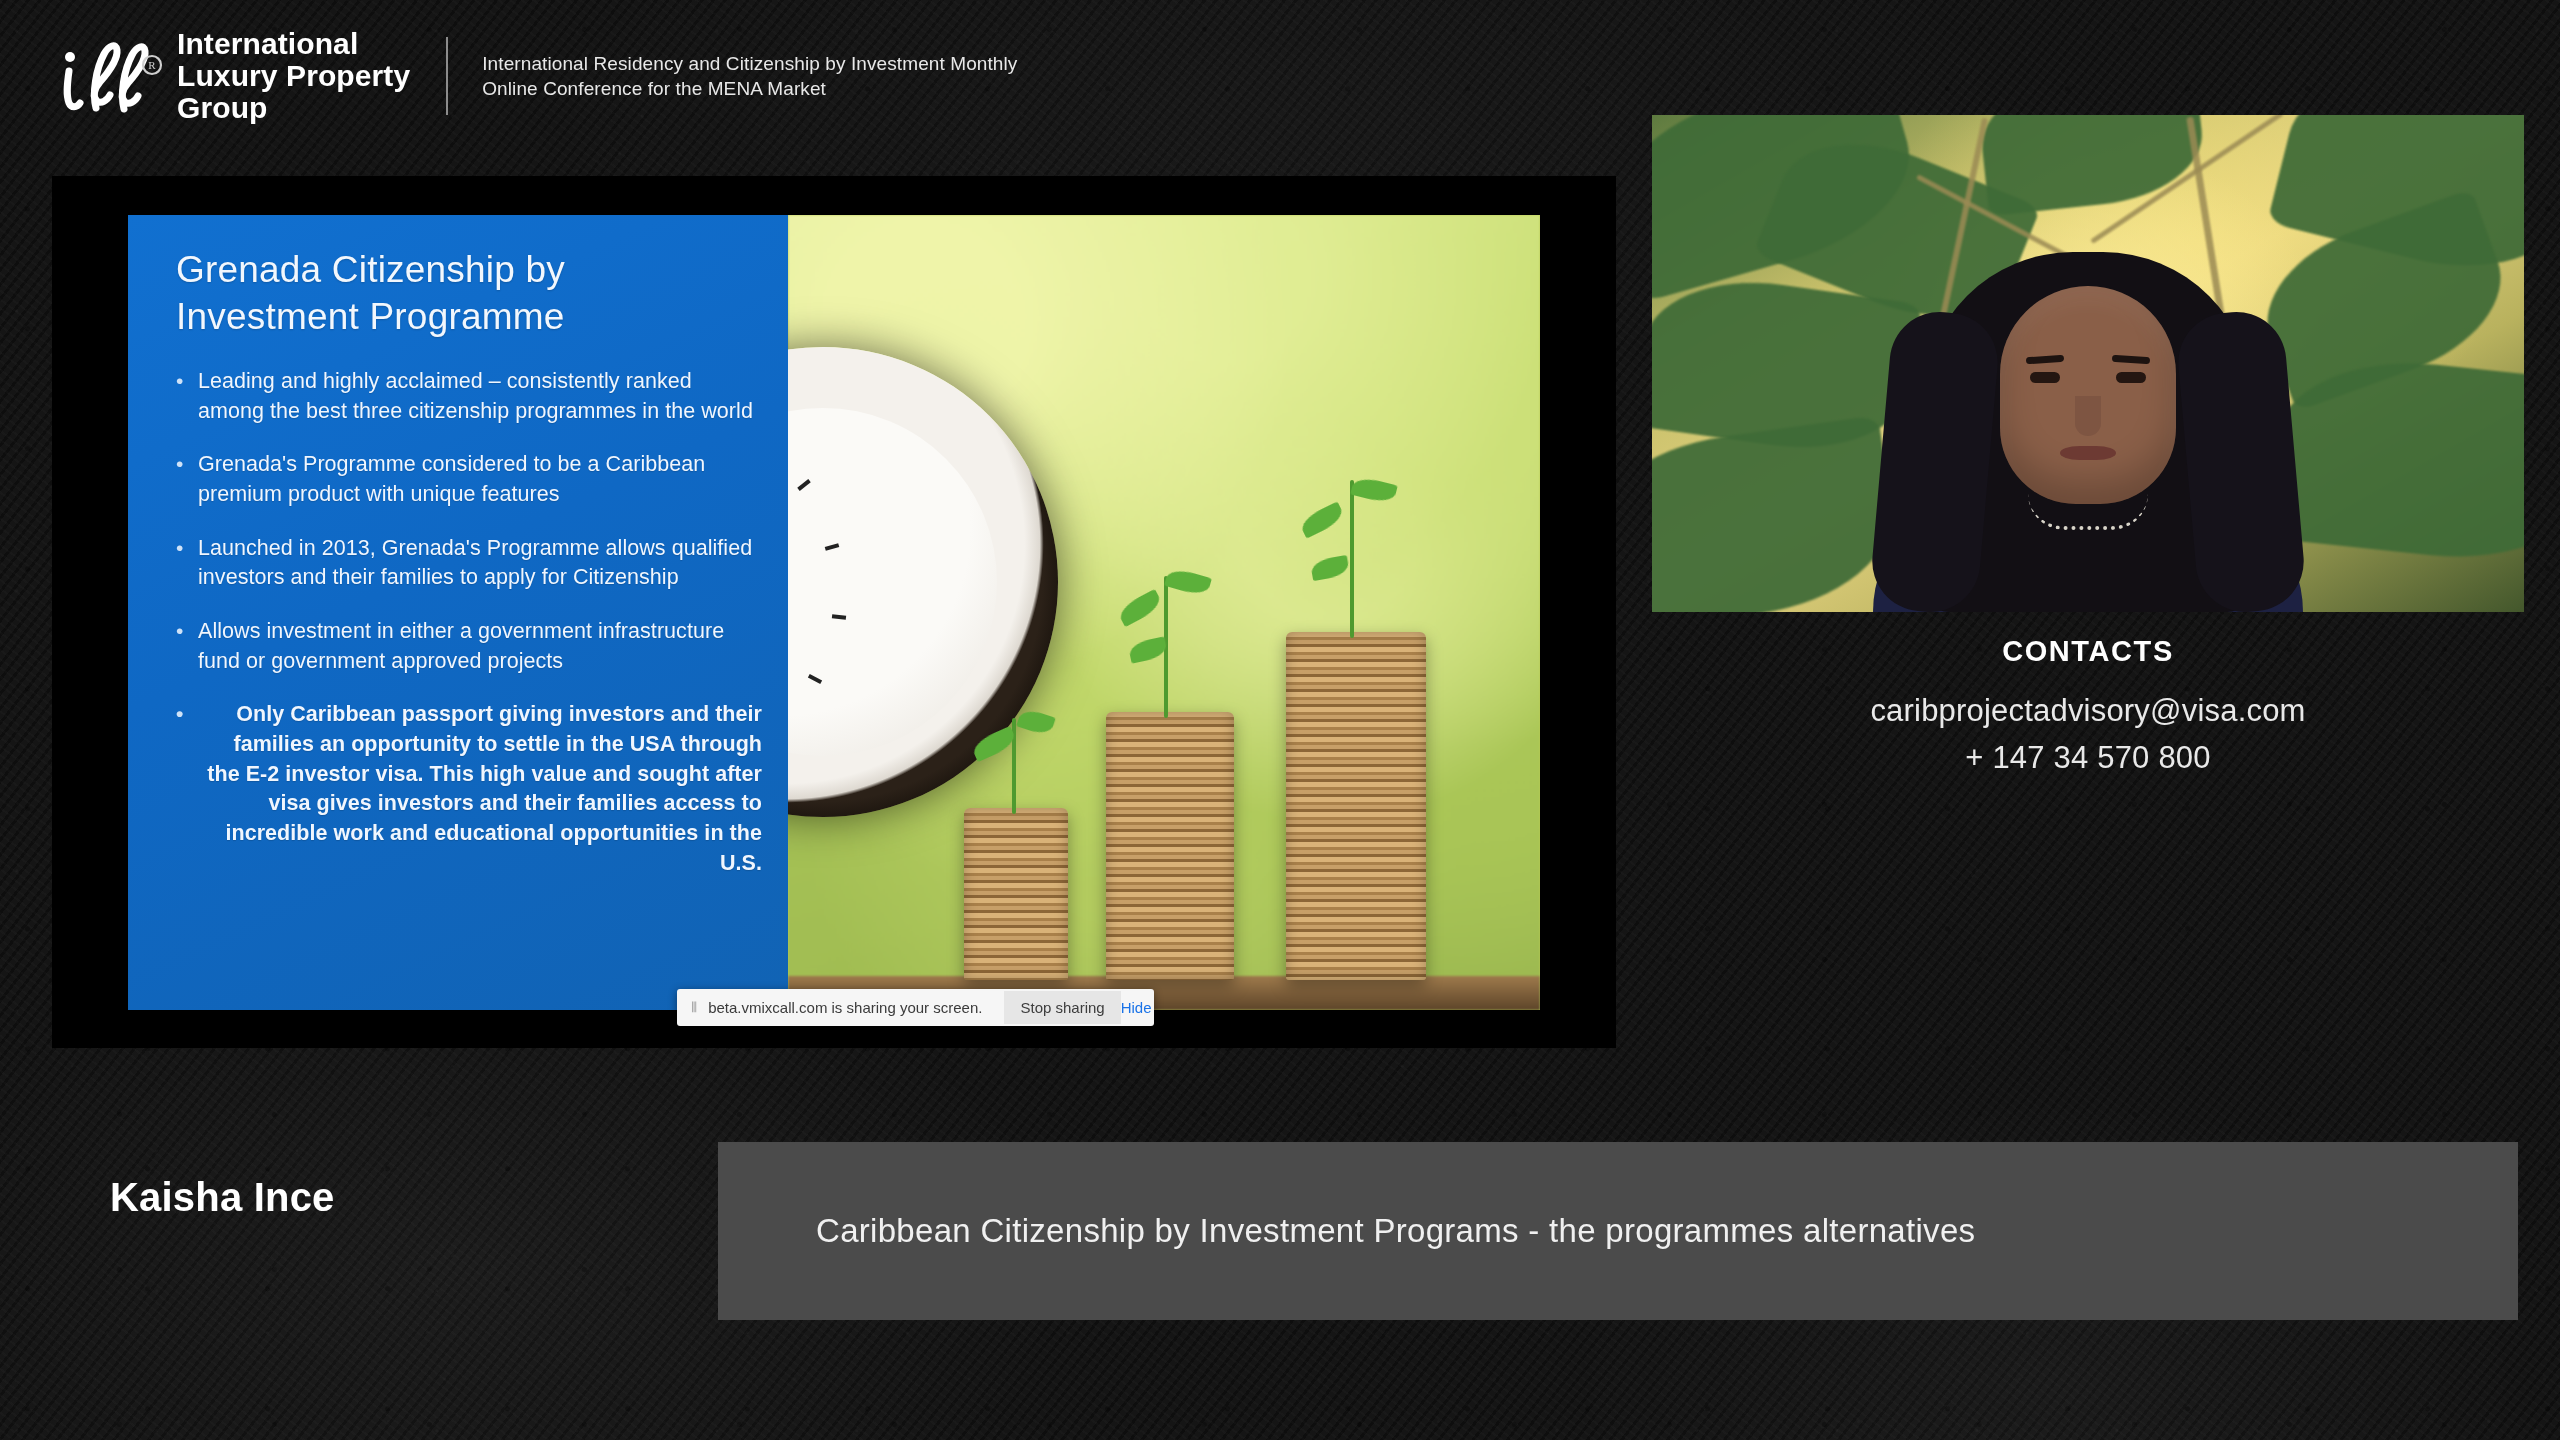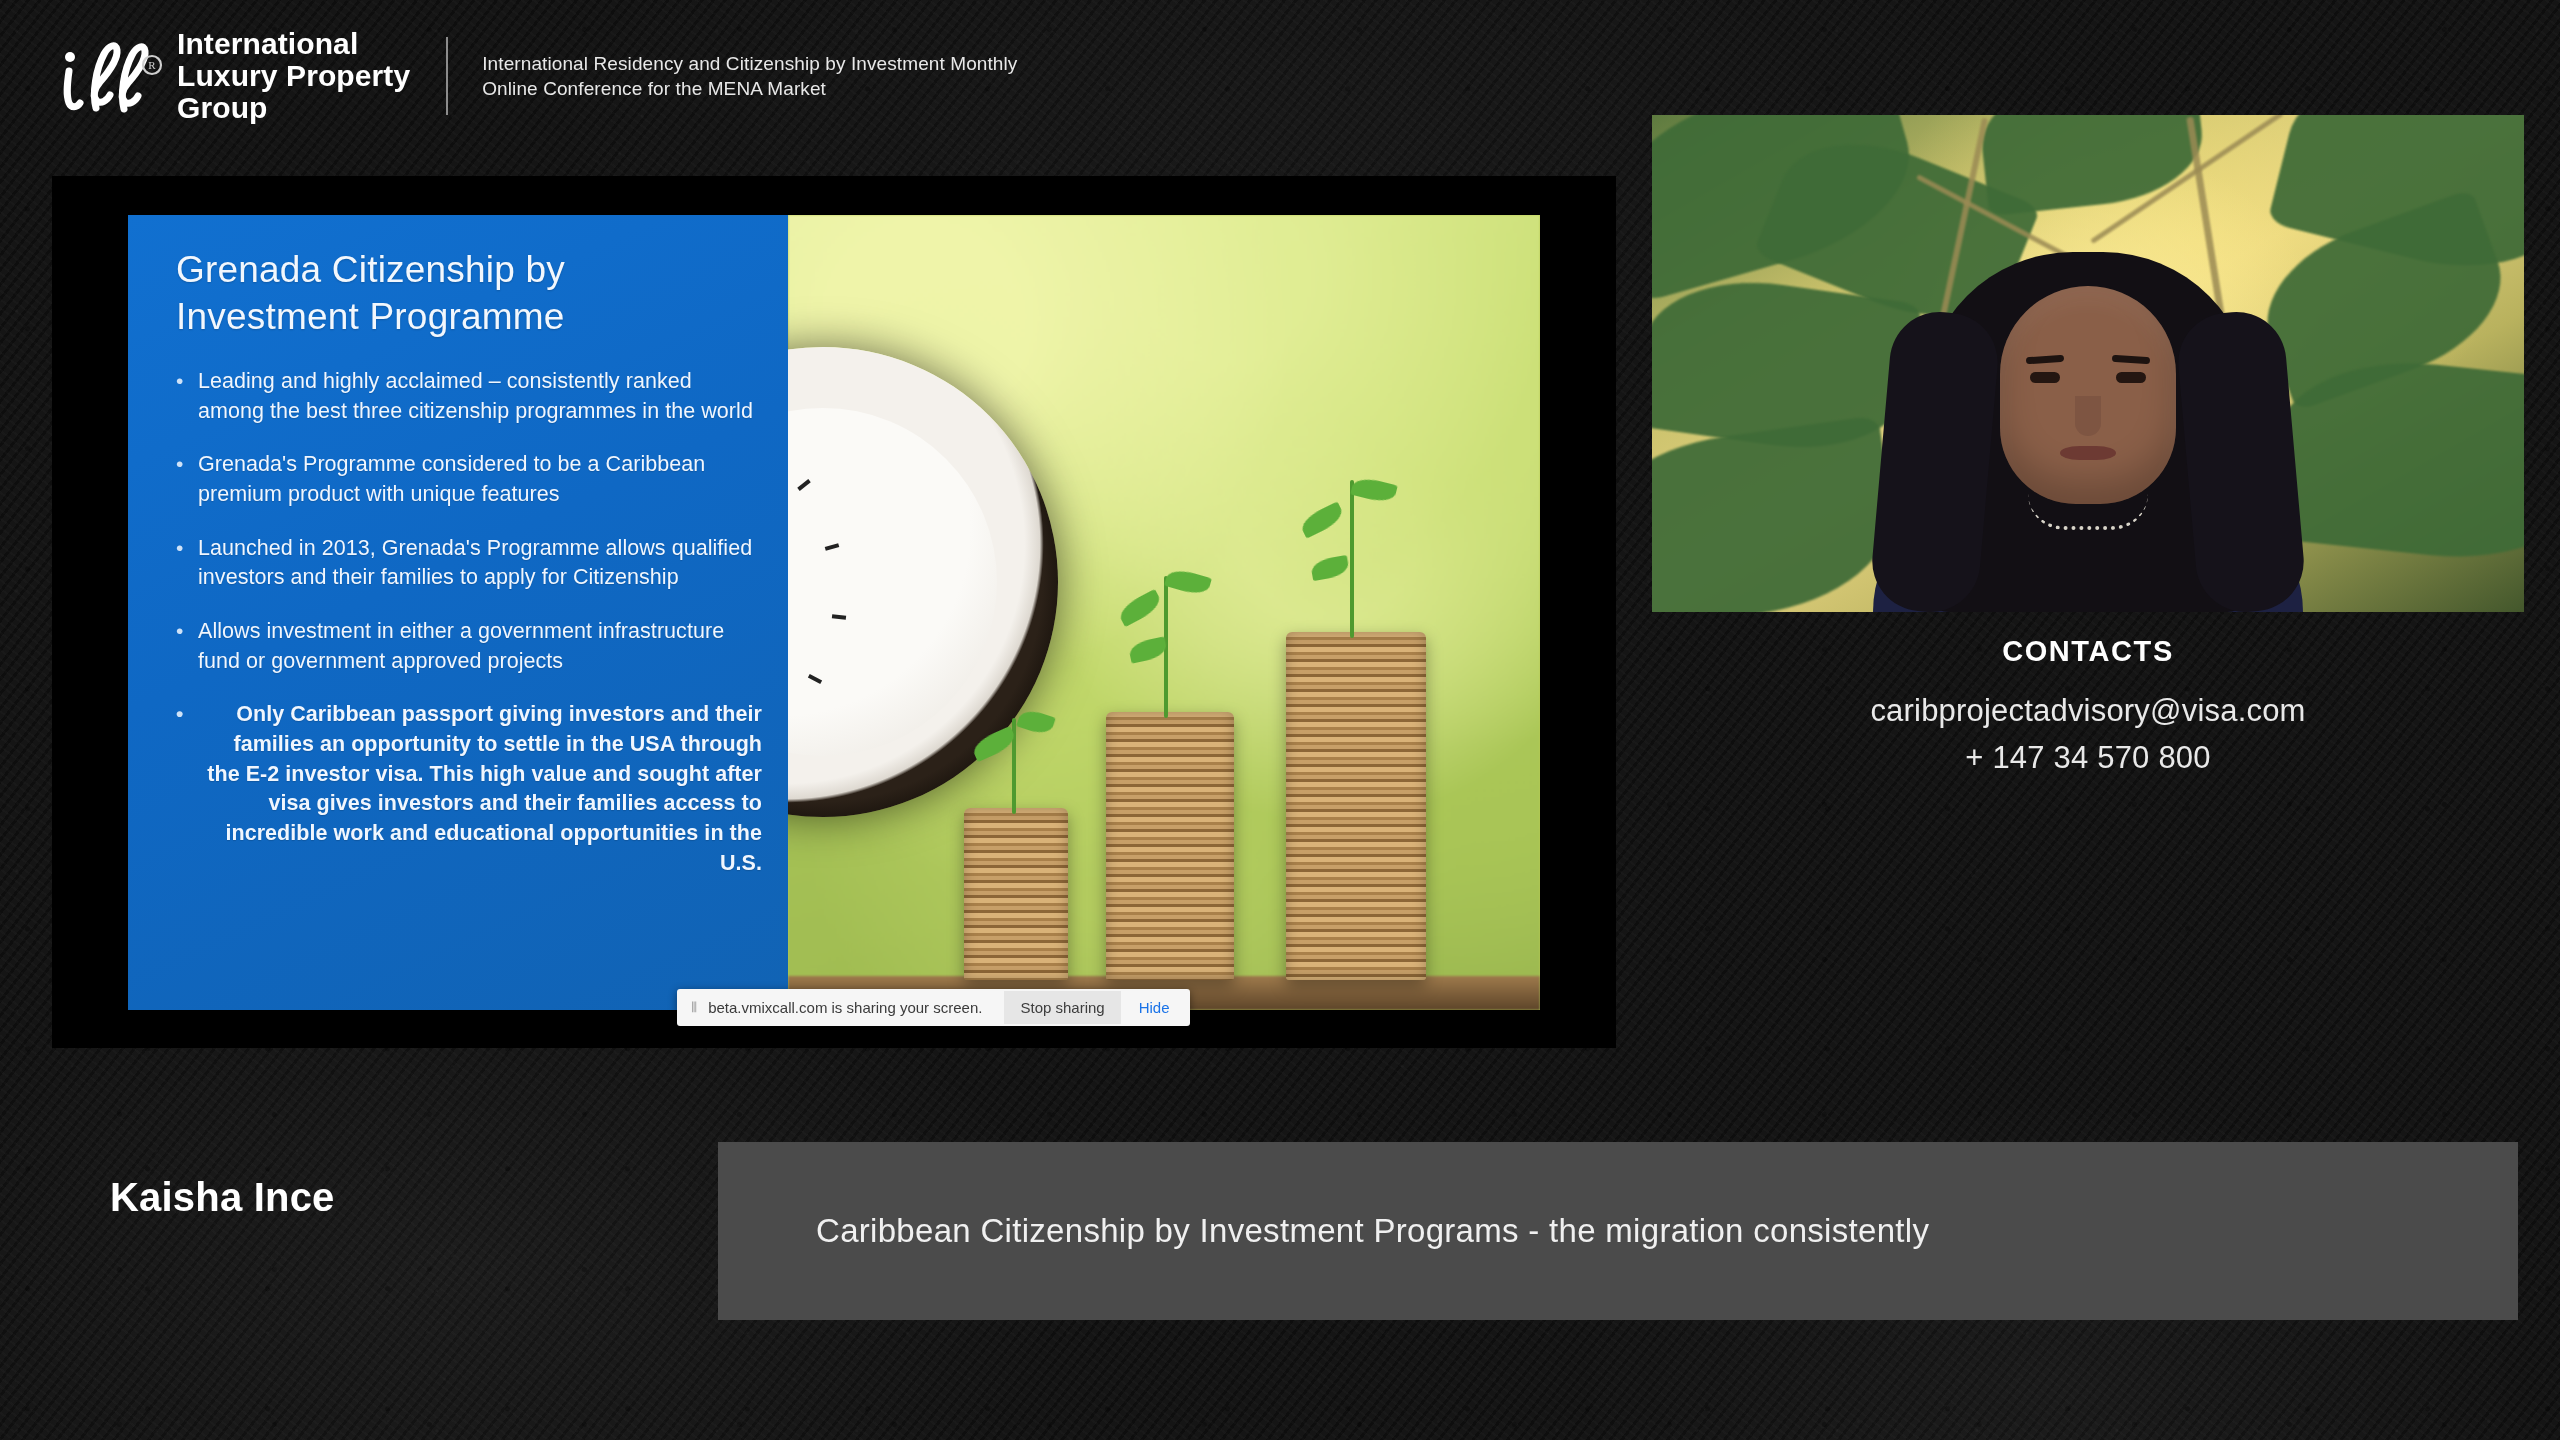--- a/index.html
+++ b/index.html
@@ -135,21 +135,21 @@
     box-shadow:0 2px 8px rgba(0,0,0,.45);
     font-size:15px; color:#3b3b3b; padding:0 2px;
   }
   #share-bar .grip { padding:0 10px 0 12px; color:#9a9a9a; letter-spacing:1px; font-size:14px;}
   #share-bar .msg { padding-right:22px; white-space:nowrap; }
   #share-bar .stop {
     background:#e6e6e6; border:none; color:#3d3d3d; font-size:15px;
     padding:8px 16px; font-family:inherit; cursor:pointer; white-space:nowrap;
   }
   #share-bar .hide {
-    color:#1a73e8; font-size:15px; padding:0 18px; cursor:pointer; white-space:nowrap;
+    color:#1a73e8; font-size:15px; padding:0 0; cursor:pointer; white-space:nowrap;
   }
 
   
   #webcam {
     position:absolute; left:1652px; top:115px; width:872px; height:497px;
     overflow:hidden; background:#3a4a2a;
   }
   .cam-bg {
     position:absolute; inset:0;
     background:
@@ -351,15 +351,15 @@
     <div class="c-title">CONTACTS</div>
     <div class="c-line">caribprojectadvisory@visa.com</div>
     <div class="c-line">+ 147 34 570 800</div>
   </div>
 
   <div id="speaker">
     <div class="sp-name">Kaisha Ince</div>
   </div>
 
   <div id="title-banner">
-    <div class="tb-text">Caribbean Citizenship by Investment Programs - the migration consistently</div>
+    <div class="tb-text">Caribbean Citizenship by Investment Programs - the programmes alternatives</div>
   </div>
 </div>
 
 </body></html>

